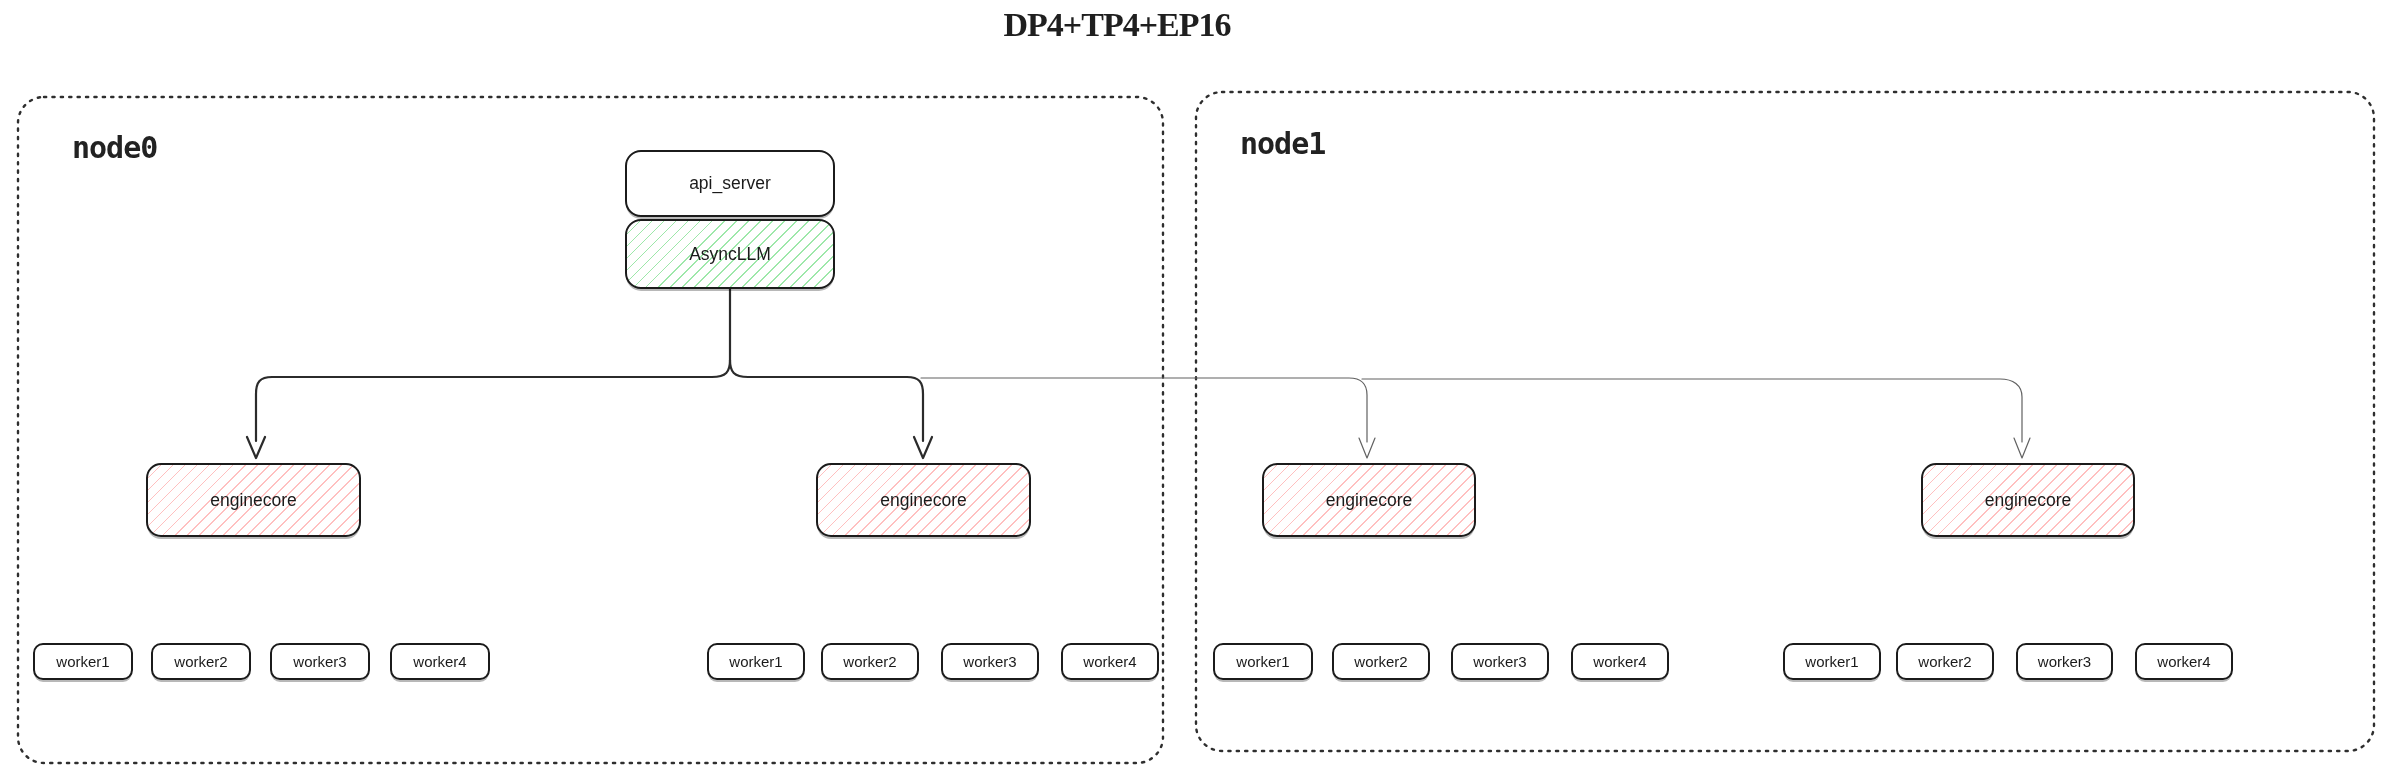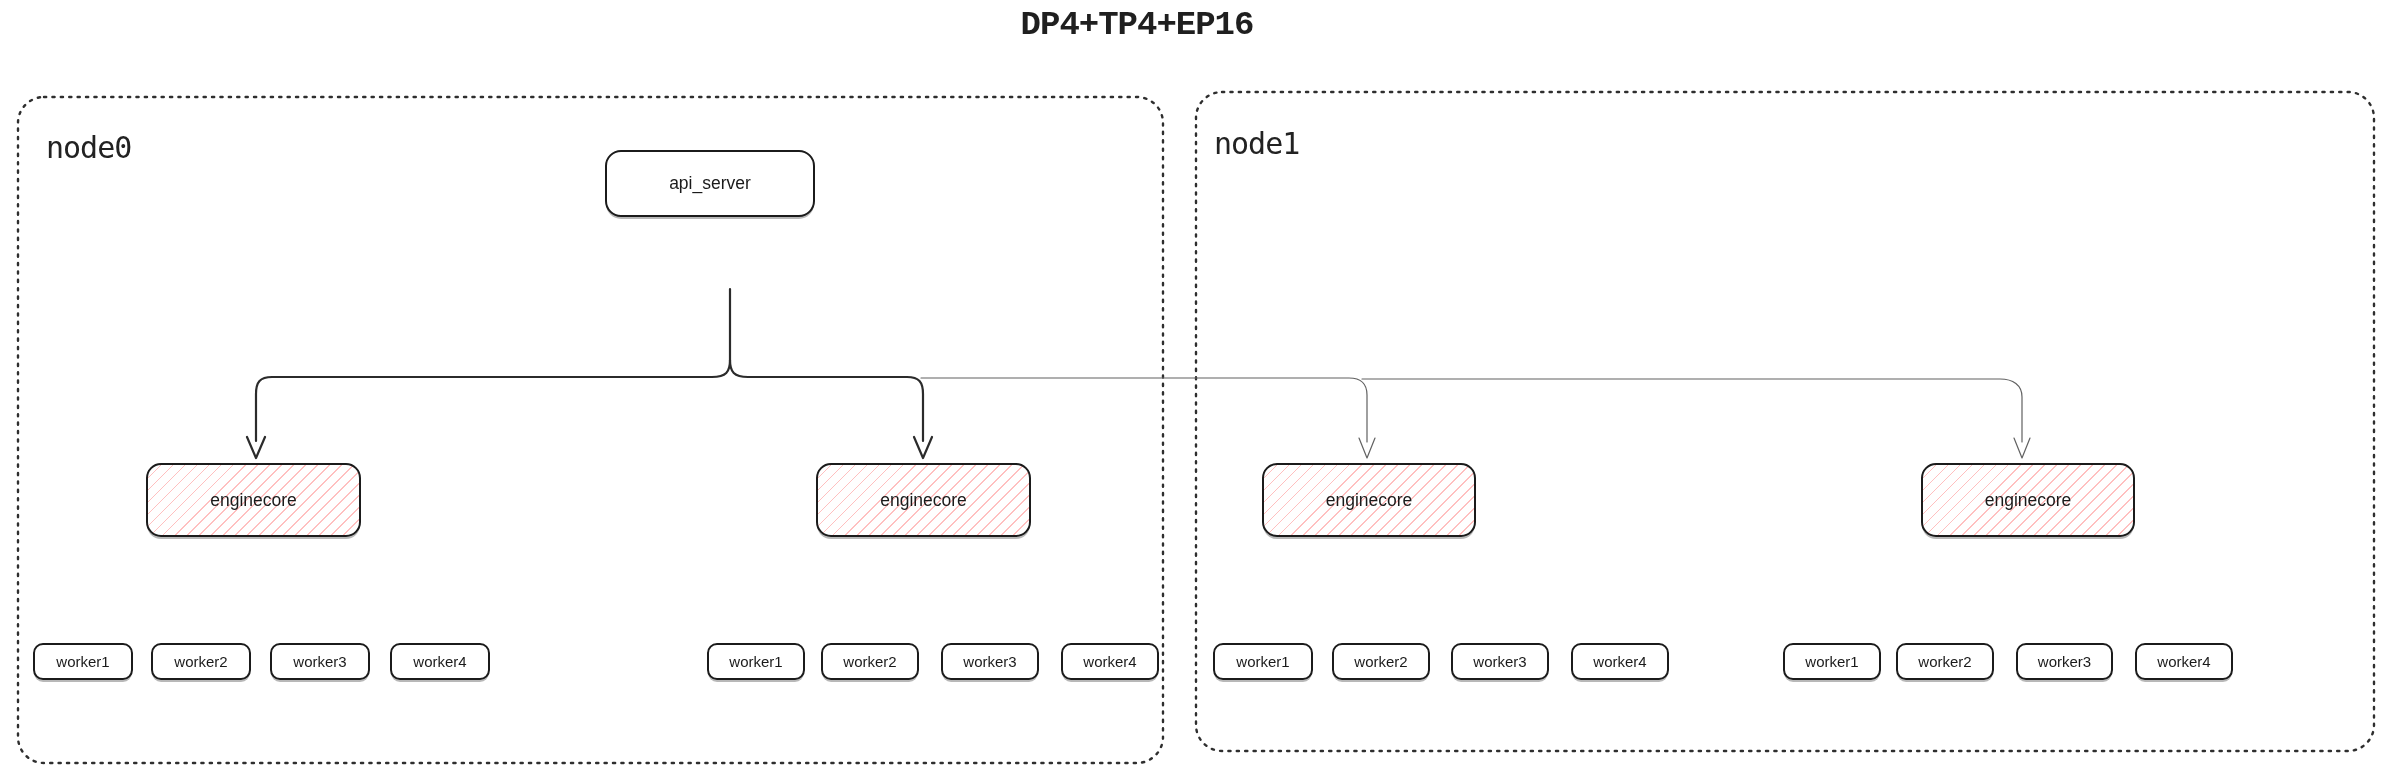--- a/index.html
+++ b/index.html
@@ -5,31 +5,32 @@
   html,body{margin:0;padding:0;background:#ffffff;}
   .stage{
     position:relative;
     width:2383px;height:773px;
     background:#ffffff;
     font-family:"Liberation Sans",sans-serif;
     overflow:hidden;
   }
   svg.layer{position:absolute;left:0;top:0;}
   .title{
-    position:absolute;left:992px;top:6px;width:290px;
+    position:absolute;left:972px;top:6px;width:290px;
     text-align:center;
-    font-family:Liberation Mono, monospace;
+    font-family:Liberation Serif, serif;
     font-size:34px;font-weight:700;color:#1f1f1f;
     letter-spacing:-1px;
   }
   .node-label{
     position:absolute;
     font-family:"DejaVu Sans Mono",monospace;
-    font-size:30px;font-weight:400;color:#222222;
+    font-size:30px;font-weight:700;color:#222222;
     letter-spacing:-1px;
+    margin-left:26px;
   }
   .box{
     position:absolute;box-sizing:border-box;
     border:2px solid #1b1b1b;background-color:#ffffff;
     display:flex;align-items:center;justify-content:center;
     color:#1a1a1a;
     box-shadow:0 3px 0 -1px rgba(0,0,0,0.28);
   }
   .big{border-radius:16px;font-size:17.5px;}
   .worker{border-radius:10px;font-size:15px;}
@@ -68,21 +69,22 @@
       <path d="M1362 379 L2000 379 C2013 379 2022 385 2022 397 L2022 442"></path>
       <path d="M2014 438 L2022 458 L2030 438"></path>
     </g>
   </svg>
 
   <div class="title">DP4+TP4+EP16</div>
 
   <div class="node-label" style="left:46px;top:130px;">node0</div>
   <div class="node-label" style="left:1214px;top:126px;text-align:center;">node1</div>
 
-  <div class="box big" style="left:605px;top:150px;width:210px;height:67px;">api_server</div>
+  <div class="box big" style="left:625px;top:150px;width:210px;height:67px;">api_server</div>
+  <div class="box big hatch-green" style="left:625px;top:219px;width:210px;height:70px;">AsyncLLM</div>
 
   <div class="box big hatch-red" style="left:146px;top:463px;width:215px;height:74px;">enginecore</div>
   <div class="box big hatch-red" style="left:816px;top:463px;width:215px;height:74px;">enginecore</div>
   <div class="box big hatch-red" style="left:1262px;top:463px;width:214px;height:74px;">enginecore</div>
   <div class="box big hatch-red" style="left:1921px;top:463px;width:214px;height:74px;">enginecore</div>
 
   <div class="box worker" style="left:33px;top:643px;width:100px;height:37px;">worker1</div>
   <div class="box worker" style="left:151px;top:643px;width:100px;height:37px;">worker2</div>
   <div class="box worker" style="left:270px;top:643px;width:100px;height:37px;">worker3</div>
   <div class="box worker" style="left:390px;top:643px;width:100px;height:37px;">worker4</div>

